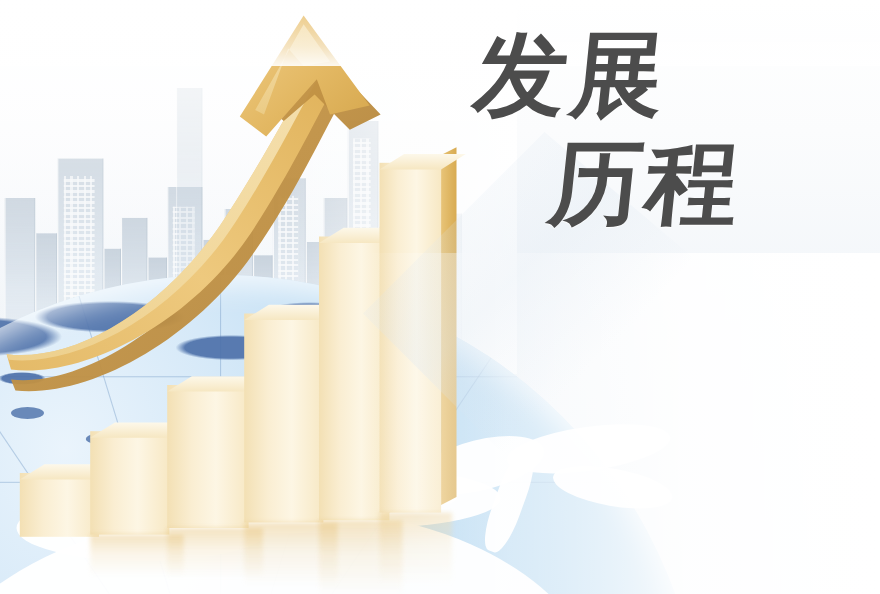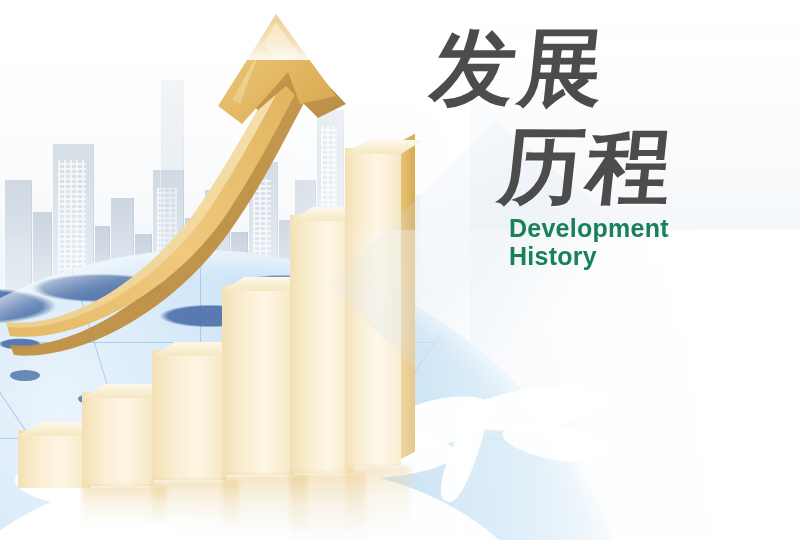--- a/index.html
+++ b/index.html
@@ -298,16 +298,14 @@
     <path d="M232,100 L276,22 L300,56 L276,60 L262,44 L240,104 Z" fill="url(#glight)" opacity=".6"></path>
   </svg>
 
   <div class="layer globefade"></div>
   <div class="layer bottomfade"></div>
   <div class="layer sheen"></div>
 
   <div class="cal" id="cal1">发展</div>
   <div class="cal" id="cal2">历程</div>
 
-  <div class="en" id="en1">Development</div>
-  <div class="en" id="en2">History</div>
 
 </div>
 
 </body></html>

